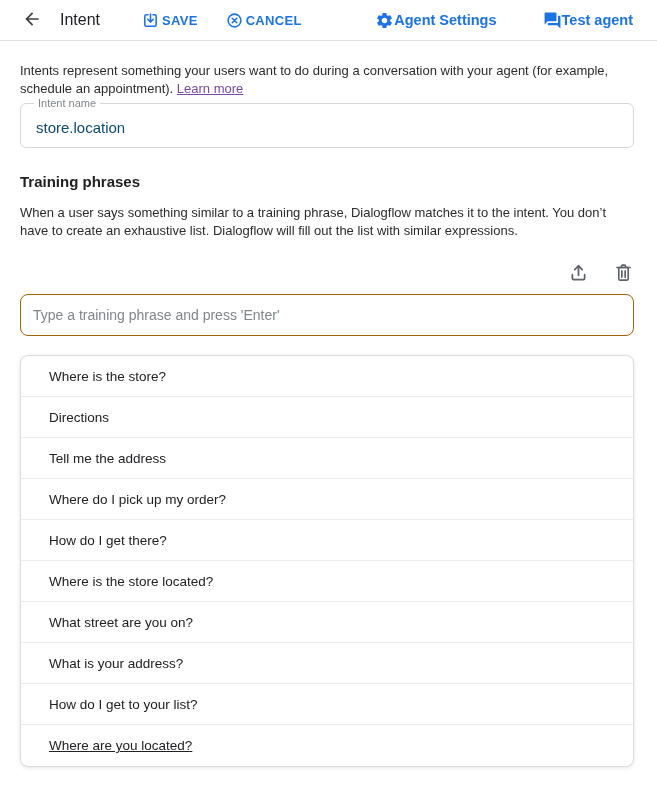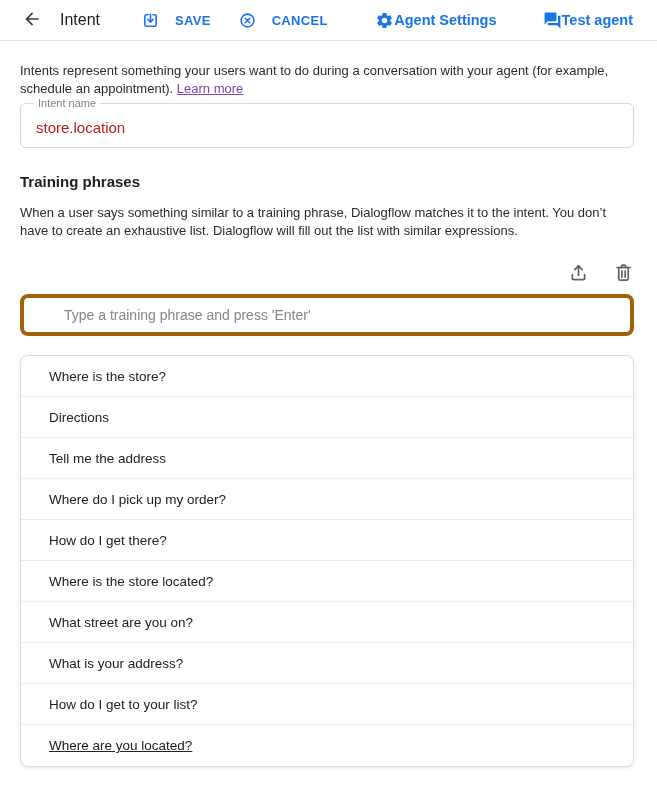--- a/index.html
+++ b/index.html
@@ -8,51 +8,51 @@
 
   
   .header{
     height:41px; display:flex; align-items:center;
     padding:0 24px 0 20px; border-bottom:1px solid #e2e2e2;
     background:#fff;
   }
   .back-btn{ width:24px; height:24px; display:flex; align-items:center; justify-content:center;
     cursor:pointer; margin-right:16px; background:none; border:none; }
   .header-title{ font-size:16px; color:#202124; font-weight:400; margin-right:42px; }
-  .hbtn{ display:flex; align-items:center; gap:16px; color:#1a73e8; font-size:13px;
+  .hbtn{ display:flex; align-items:center; gap:3px; color:#1a73e8; font-size:13px;
     font-weight:700; letter-spacing:.3px; background:none; border:none; cursor:pointer;
     font-family:inherit; }
   .hbtn + .hbtn{ margin-left:28px; }
   .header-right{ margin-left:auto; display:flex; align-items:center; gap:46px; }
   .hlink{ display:flex; align-items:center; color:#1a73e8; font-size:14.5px;
     font-weight:600; background:none; border:none; cursor:pointer; font-family:inherit; }
   .hbtn svg,.hlink svg{ display:block; }
 
   
   .main{ padding:0 23px 0 20px; }
   .intro{ margin-top:21px; font-size:13px; line-height:18px; color:#2b2b2b; max-width:622px; }
   .learn-more{ color:#7847a8; text-decoration:underline; cursor:pointer; }
 
   .outlined-field{ position:relative; margin-top:5px; height:45px;
     border:1px solid #d7d7d7; border-radius:6px; }
   .outlined-field .field-label{ position:absolute; top:-7px; left:13px; background:#fff;
     padding:0 4px; font-size:11px; color:#80868b; }
   .outlined-field input{ width:100%; height:100%; border:none; outline:none; background:none;
-    padding:4px 15px 0 15px; font-size:15px; color:#b91c1c; font-family:inherit; }
+    padding:4px 15px 0 15px; font-size:15px; color:#0c4a6e; font-family:inherit; }
 
   .section-heading{ margin-top:25px; font-size:15px; font-weight:700; color:#212121; }
   .section-desc{ margin-top:14px; font-size:13px; line-height:18px; color:#2b2b2b; max-width:622px; }
 
   .tools-row{ margin-top:23px; display:flex; justify-content:flex-end; align-items:center; gap:23px; }
   .icon-btn{ width:22px; height:22px; background:none; border:none; cursor:pointer;
     display:flex; align-items:center; justify-content:center; padding:0; }
 
   .phrase-input-wrap{ margin-top:9px; }
-  .phrase-input{ width:100%; height:42px; border:4px solid #a16207; border-radius:8px;
-    padding:0 40px; font-size:14px; color:#202124; outline:none; font-family:inherit; }
+  .phrase-input{ width:100%; height:42px; border:1px solid #a16207; border-radius:8px;
+    padding:0 12px; font-size:14px; color:#202124; outline:none; font-family:inherit; }
   .phrase-input::placeholder{ color:#80868b; opacity:1; }
 
   .phrase-card{ margin-top:19px; border:1px solid #dcdcdc; border-radius:8px;
     box-shadow:0 1px 4px rgba(0,0,0,.10); overflow:hidden; background:#fff; }
   .phrase-row{ height:41px; display:flex; align-items:center; padding:0 28px;
     font-size:13.5px; color:#212124; border-bottom:1px solid #ececec; cursor:pointer; }
   .phrase-row:last-child{ border-bottom:none;text-decoration:underline; }
 </style>
 </head>
 <body>

